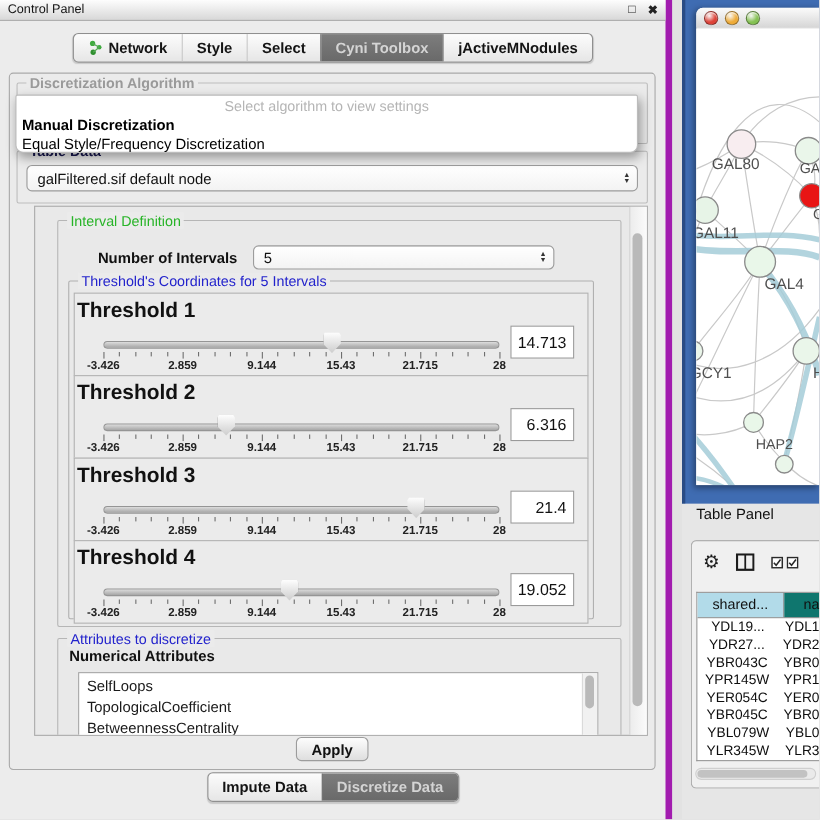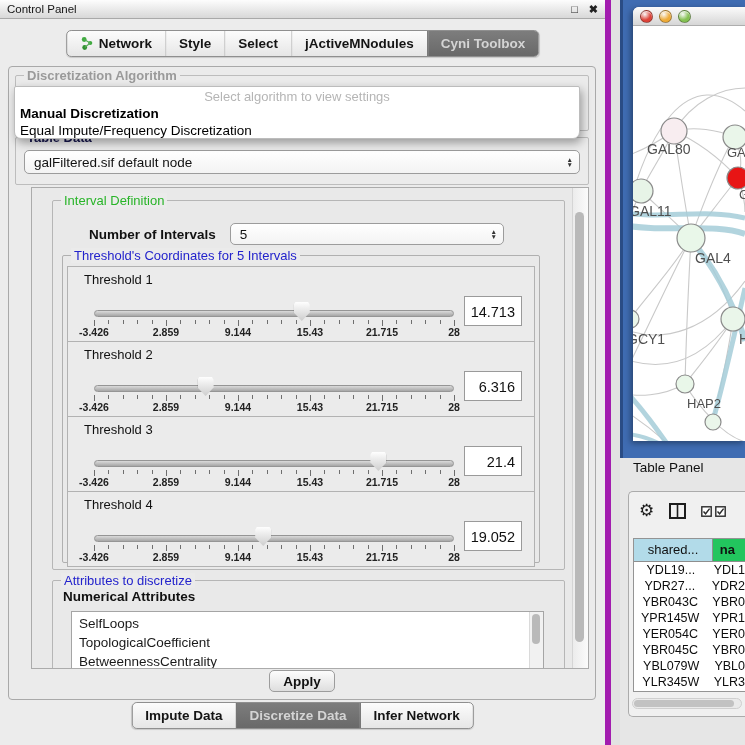--- a/index.html
+++ b/index.html
@@ -48,21 +48,21 @@
 
   .igroup{position:relative;height:368px;margin-top:2px;border:1px solid #b6b6b6;}
   .noi-row{position:absolute;top:22px;left:36px;right:60px;display:flex;align-items:center;}
   .bold-label{font-weight:bold;font-size:13.5px;color:#111;}
   .combo.small{margin-left:14px;flex:1;height:22px;}
 
   .tgroup{position:absolute;left:9px;right:24px;top:54px;height:306px;border:1px solid #b0b0b0;}
   .tstack{position:absolute;left:4px;right:4px;top:10px;}
   .tbox{position:relative;height:74px;border:1px solid #b2b2b2;margin-top:-1px;background:#ebebeb;}
   .tbox:first-child{margin-top:0;}
-  .tlabel{position:absolute;top:5px;left:16px;font-weight:normal;font-size:13px;color:#111;}
+  .tlabel{position:absolute;top:5px;left:2px;font-weight:bold;font-size:19px;color:#111;}
   .track{position:absolute;left:26px;top:43px;width:360px;height:7px;border-radius:4px;background:linear-gradient(#dadada,#a6a6a6);border:1px solid #959595;box-sizing:border-box;}
   .thumb{position:absolute;top:35px;width:16px;height:19px;background:linear-gradient(#fefefe,#cdcdcd);clip-path:polygon(10% 0,90% 0,100% 14%,100% 55%,50% 100%,0 55%,0 14%);filter:drop-shadow(0 1px 1px rgba(0,0,0,.5));}
   .tick{position:absolute;width:1px;background:#6e6e6e;}
   .tick.major{top:53px;height:6px;}
   .tick.minor{top:53px;height:4px;}
   .ticklabel{position:absolute;top:59px;width:60px;text-align:center;font-size:10.5px;font-weight:bold;color:#222;transform:translateX(-50%);}
   .tvalue{position:absolute;right:12px;top:29px;width:58px;height:30px;background:#fff;border:1px solid #9a9a9a;font-size:14.5px;color:#111;text-align:right;line-height:30px;padding-right:6px;box-sizing:border-box;}
 
   .agroup{position:relative;margin-top:10px;height:110px;border:1px solid #b6b6b6;}
   .attr-title{position:absolute;top:8px;left:10px;}
@@ -83,21 +83,21 @@
   
   .table-panel-region{position:absolute;left:620px;top:458px;width:125px;height:287px;background:#e6e6e6;}
   .tp-title{padding:2px 0 0 13px;font-size:13.5px;color:#111;}
   .tp-box{position:absolute;left:8px;top:33px;right:0;height:224px;background:#f0f0f0;border:1px solid #ababab;border-right:none;border-radius:5px 0 0 5px;}
   .tp-toolbar{position:absolute;top:6px;left:10px;right:0;height:26px;display:flex;align-items:center;gap:15px;}
   .gear{font-size:17px;color:#1c1c1c;line-height:20px;}
   .cb-pair{display:flex;gap:3px;}
   .tp-table{position:absolute;left:4px;top:46px;right:0;bottom:24px;overflow:hidden;background:#fff;border:1px solid #949494;border-right:none;}
   .tp-head{display:flex;height:22px;border-bottom:1px solid #8e8e8e;font-size:13px;color:#111;}
   .hc1{width:78px;background:#b2dbe9;border-right:1px solid #8e8e8e;text-align:center;line-height:22px;}
-  .hc2{flex:1;background:#22c55e;text-align:right;padding-right:10px;line-height:22px;font-weight:bold;}
+  .hc2{flex:1;background:#0f766e;text-align:right;padding-right:0;line-height:22px;}
   .tp-row{display:flex;height:16px;font-size:12.5px;line-height:16px;color:#0d0d0d;}
   .c1{width:78px;text-align:center;border-right:1px solid transparent;}
   .c2{flex:1;padding-left:5px;}
   .hscroll{position:absolute;left:3px;right:3px;bottom:7px;height:11px;background:#eaeaea;border:1px solid #cfcfcf;border-radius:6px;box-sizing:border-box;}
   .hthumb{position:absolute;left:1px;top:1px;height:7px;width:93%;background:#c2c2c2;border-radius:4px;}
 </style>
 </head>
 <body>
 
 <div class="stage">
@@ -121,25 +121,25 @@
             <line x1="10" y1="7" x2="4.5" y2="11.5" stroke="#55aa55" stroke-width="1.1"></line>
           </svg>
           <span>Network</span>
         </div>
         <div class="tab">
           <span>Style</span>
         </div>
         <div class="tab">
           <span>Select</span>
         </div>
+        <div class="tab selected">
+          <span>Cyni Toolbox</span>
+        </div>
         <div class="tab">
           <span>jActiveMNodules</span>
-        </div>
-        <div class="tab selected">
-          <span>Cyni Toolbox</span>
         </div>
       </div>
 
     <div class="outer-panel">
 
       <div class="group algo">
         <span class="gtitle gray">Discretization Algorithm</span>
         <div class="focus-combo"></div>
       </div>
 
@@ -150,21 +150,21 @@
           <span class="stepper">
             <span>▲</span>
               <span>▼</span>
           </span>
         </div>
       </div>
 
       <div class="popup">
         <div class="ph">Select algorithm to view settings</div>
         <div class="opt bold">Manual Discretization</div>
-        <div class="opt">Equal Impute/Frequency Discretization</div>
+        <div class="opt">Equal Style/Frequency Discretization</div>
       </div>
 
       <div class="scrollpane">
         <div class="scroll-content">
 
           <div class="group igroup">
             <span class="gtitle green">Interval Definition</span>
             <div class="noi-row">
               <span class="bold-label">Number of Intervals</span>
               <div class="combo small">
@@ -358,23 +358,20 @@
       <button class="apply">Apply</button>
     </div>
 
     <div class="tabbar bottom" id="bottomTabs">
         <div class="tab">
           <span>Impute Data</span>
         </div>
         <div class="tab selected">
           <span>Discretize Data</span>
         </div>
-        <div class="tab">
-          <span>Infer Network</span>
-        </div>
       </div>
   </div>
 
   <div class="desktop">
     <div class="net-window">
       <div class="mac-titlebar">
         <span class="tl" id="tlRed" style="background: radial-gradient(circle at 35% 30%, rgba(255, 255, 255, 0.69), rgb(221, 66, 56) 55%, rgb(221, 66, 56)); border: 0.5px solid rgba(0, 0, 0, 0.35);"></span>
         <span class="tl" id="tlYellow" style="background: radial-gradient(circle at 35% 30%, rgba(255, 255, 255, 0.69), rgb(238, 171, 56) 55%, rgb(238, 171, 56)); border: 0.5px solid rgba(0, 0, 0, 0.35);"></span>
         <span class="tl" id="tlGreen" style="background: radial-gradient(circle at 35% 30%, rgba(255, 255, 255, 0.69), rgb(132, 193, 82) 55%, rgb(132, 193, 82)); border: 0.5px solid rgba(0, 0, 0, 0.35);"></span>
       </div>

